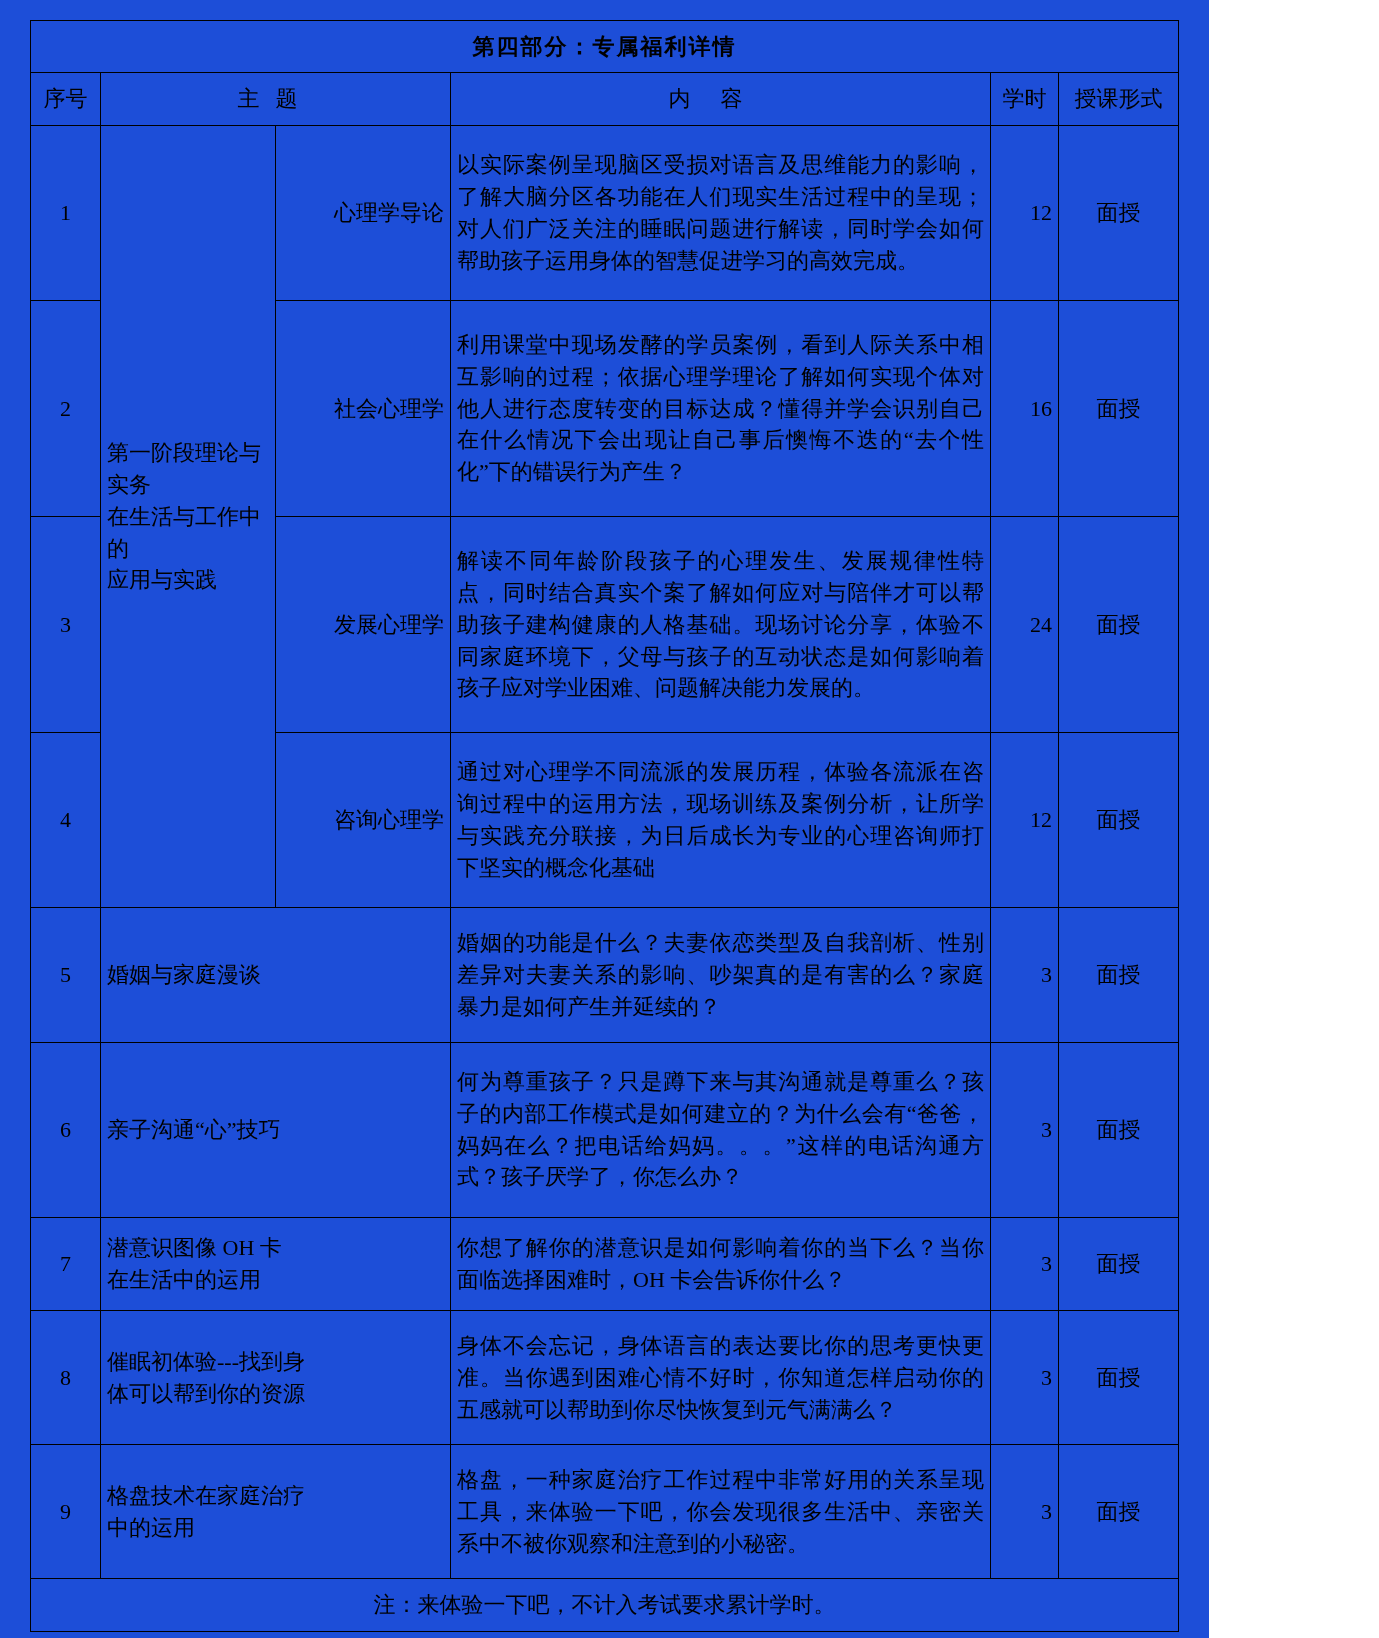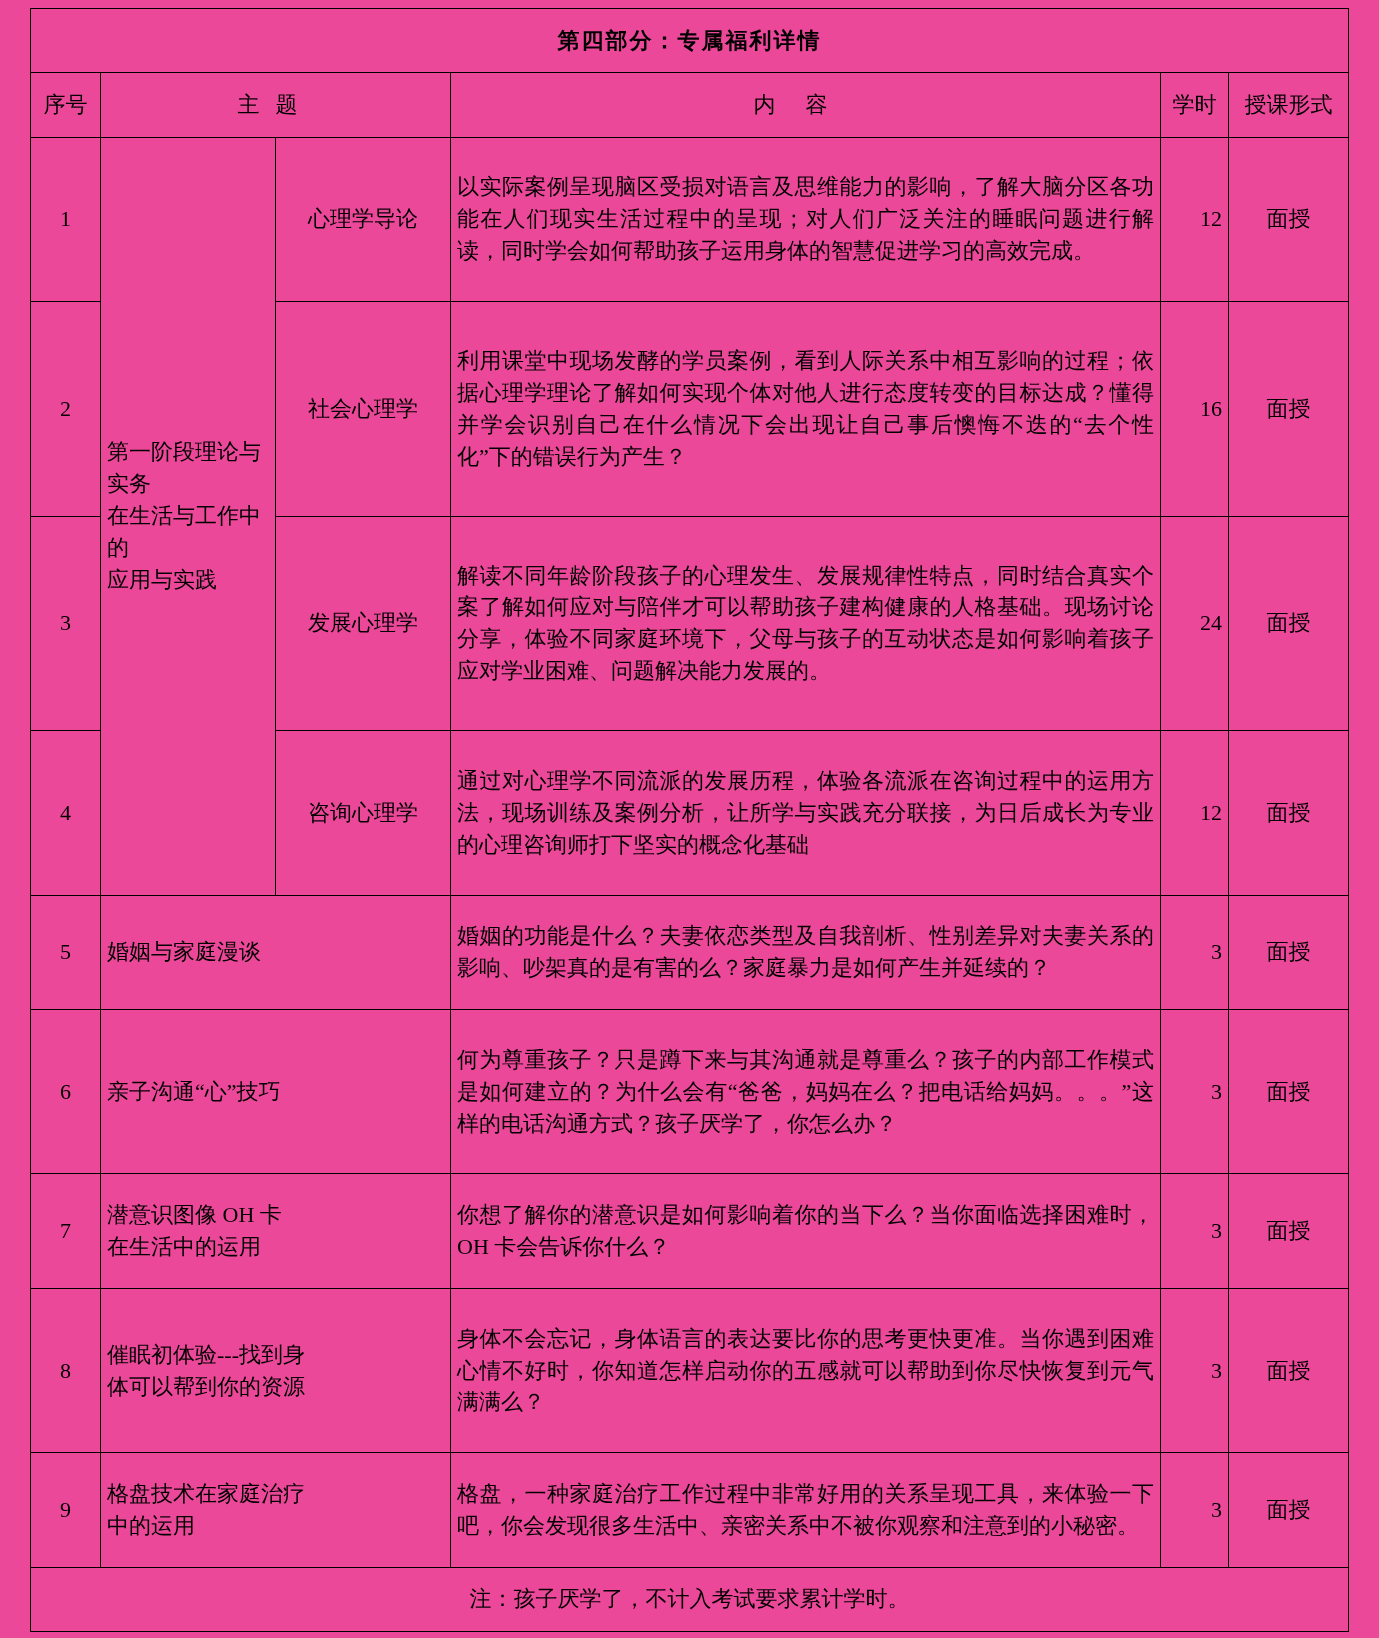--- a/index.html
+++ b/index.html
@@ -5,25 +5,25 @@
   html, body {
     margin: 0;
     padding: 0;
     background: #ffffff;
   }
   body {
     font-family: "Liberation Serif", "DejaVu Serif", serif;
     color: #000000;
   }
   .page {
-    width: 1379px;
+    width: 1209px;
     height: 1638px;
     box-sizing: border-box;
-    padding: 8px 30px 6px 30px;
-    background: #ec4899;
+    padding: 20px 30px 6px 30px;
+    background: #1d4ed8;
   }
   table.doc-table {
     width: 100%;
     height: 100%;
     border-collapse: collapse;
     table-layout: fixed;
   }
   table.doc-table td {
     border: 1px solid #000000;
     padding: 4px 6px;
@@ -61,21 +61,21 @@
   .theme-cell {
     font-size: 22px;
     line-height: 1.6;
   }
   .group-theme-cell {
     text-align: left;
     font-size: 22px;
     line-height: 1.7;
   }
   .sub-theme-cell {
-    text-align: center;
+    text-align: right;
     font-size: 22px;
     width: 175px;
   }
   .content-cell {
     text-align: justify;
     text-justify: inter-ideograph;
     font-size: 22px;
     line-height: 1.5;
     padding: 8px 12px;
   }
@@ -185,17 +185,17 @@
       <tr>
         <td class="num-cell">9</td>
         <td class="theme-cell" colspan="2" style="white-space:pre-line">格盘技术在家庭治疗
 中的运用</td>
         <td class="content-cell">格盘，一种家庭治疗工作过程中非常好用的关系呈现工具，来体验一下吧，你会发现很多生活中、亲密关系中不被你观察和注意到的小秘密。</td>
         <td class="hours-cell">3</td>
         <td class="mode-cell">面授</td>
       </tr>
 
       <tr>
-        <td class="note-cell" colspan="6">注：孩子厌学了，不计入考试要求累计学时。</td>
+        <td class="note-cell" colspan="6">注：来体验一下吧，不计入考试要求累计学时。</td>
       </tr>
     </tbody>
   </table>
 </div>
 
 </body></html>

